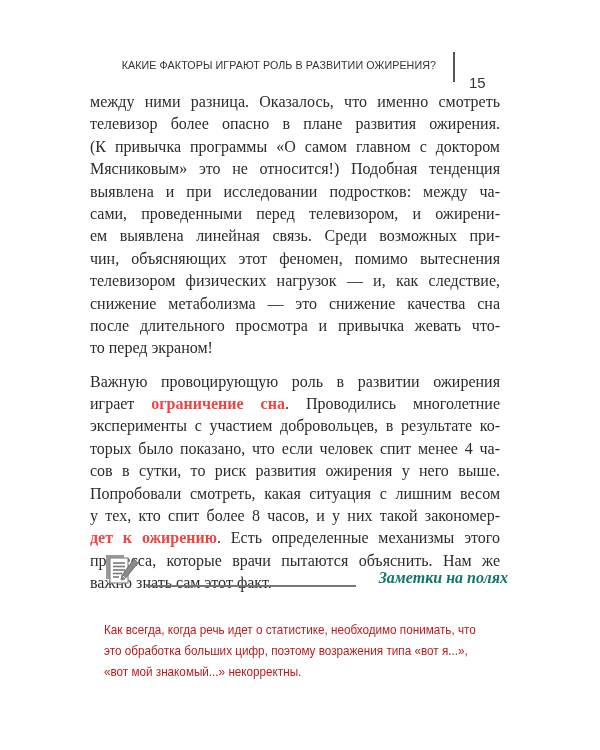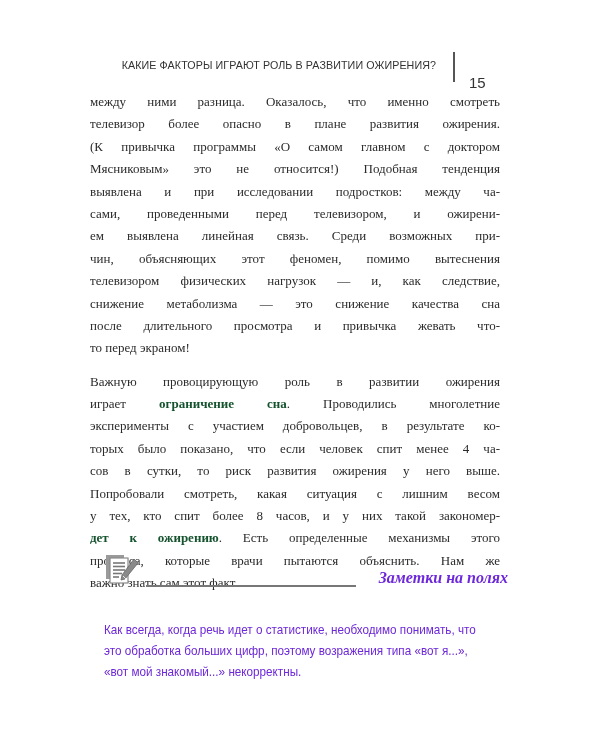--- a/index.html
+++ b/index.html
@@ -17,44 +17,44 @@
     }
     .header-divider {
       position: absolute; left: 453px; top: 0; width: 1.5px; height: 30px; background: #555;
     }
     .page-number {
       position: absolute; left: 469px; top: 22px;
       font-family: "Liberation Sans", sans-serif; font-size: 15px; color: #333;
     }
     .body-text {
       position: absolute; left: 90px; top: 91px; width: 410px;
-      font-family: "Liberation Serif", serif; font-size: 13px; line-height: 22.4px;
+      font-family: "Liberation Serif", serif; font-size: 16px; line-height: 22.4px;
       color: #2b2b2b;
     }
     .line {
       display: block; text-align: justify; text-align-last: justify; white-space: nowrap; height: 22.4px;
     }
     .line.last { text-align-last: left; }
     .para-gap { height: 11px; }
-    b { font-weight: bold; color: #14532d; }
+    b { font-weight: bold; color: #ef4444; }
     .notes-bar {
       position: absolute; left: 104px; top: 552px; width: 402px; height: 40px;
     }
     .notes-icon { position: absolute; left: 0; top: 0; width: 36px; height: 36px; }
     .notes-rule {
       position: absolute; left: 42px; top: 33px; width: 210px; height: 1.5px; background: #777;
     }
     .notes-title {
       position: absolute; right: -2px; top: 17px;
       font-family: "Liberation Serif", serif; font-style: italic; font-weight: bold;
-      font-size: 16px; color: #6d28d9; white-space: nowrap;
+      font-size: 16px; color: #0f766e; white-space: nowrap;
     }
     .notes-text {
       position: absolute; left: 104px; top: 619px; width: 400px;
-      font-family: "Liberation Sans", sans-serif; font-size: 13px; line-height: 21px; color: #6d28d9;
+      font-family: "Liberation Sans", sans-serif; font-size: 13px; line-height: 21px; color: #b91c1c;
     }
     .notes-text .nline { display: block; white-space: nowrap; transform: scaleX(0.9); transform-origin: left center; }
   </style>
 </head>
 <body>
 
 <div class="header">
   <span class="header-title">КАКИЕ ФАКТОРЫ ИГРАЮТ РОЛЬ В РАЗВИТИИ ОЖИРЕНИЯ?</span>
   <span class="header-divider"></span>
   <span class="page-number">15</span>

